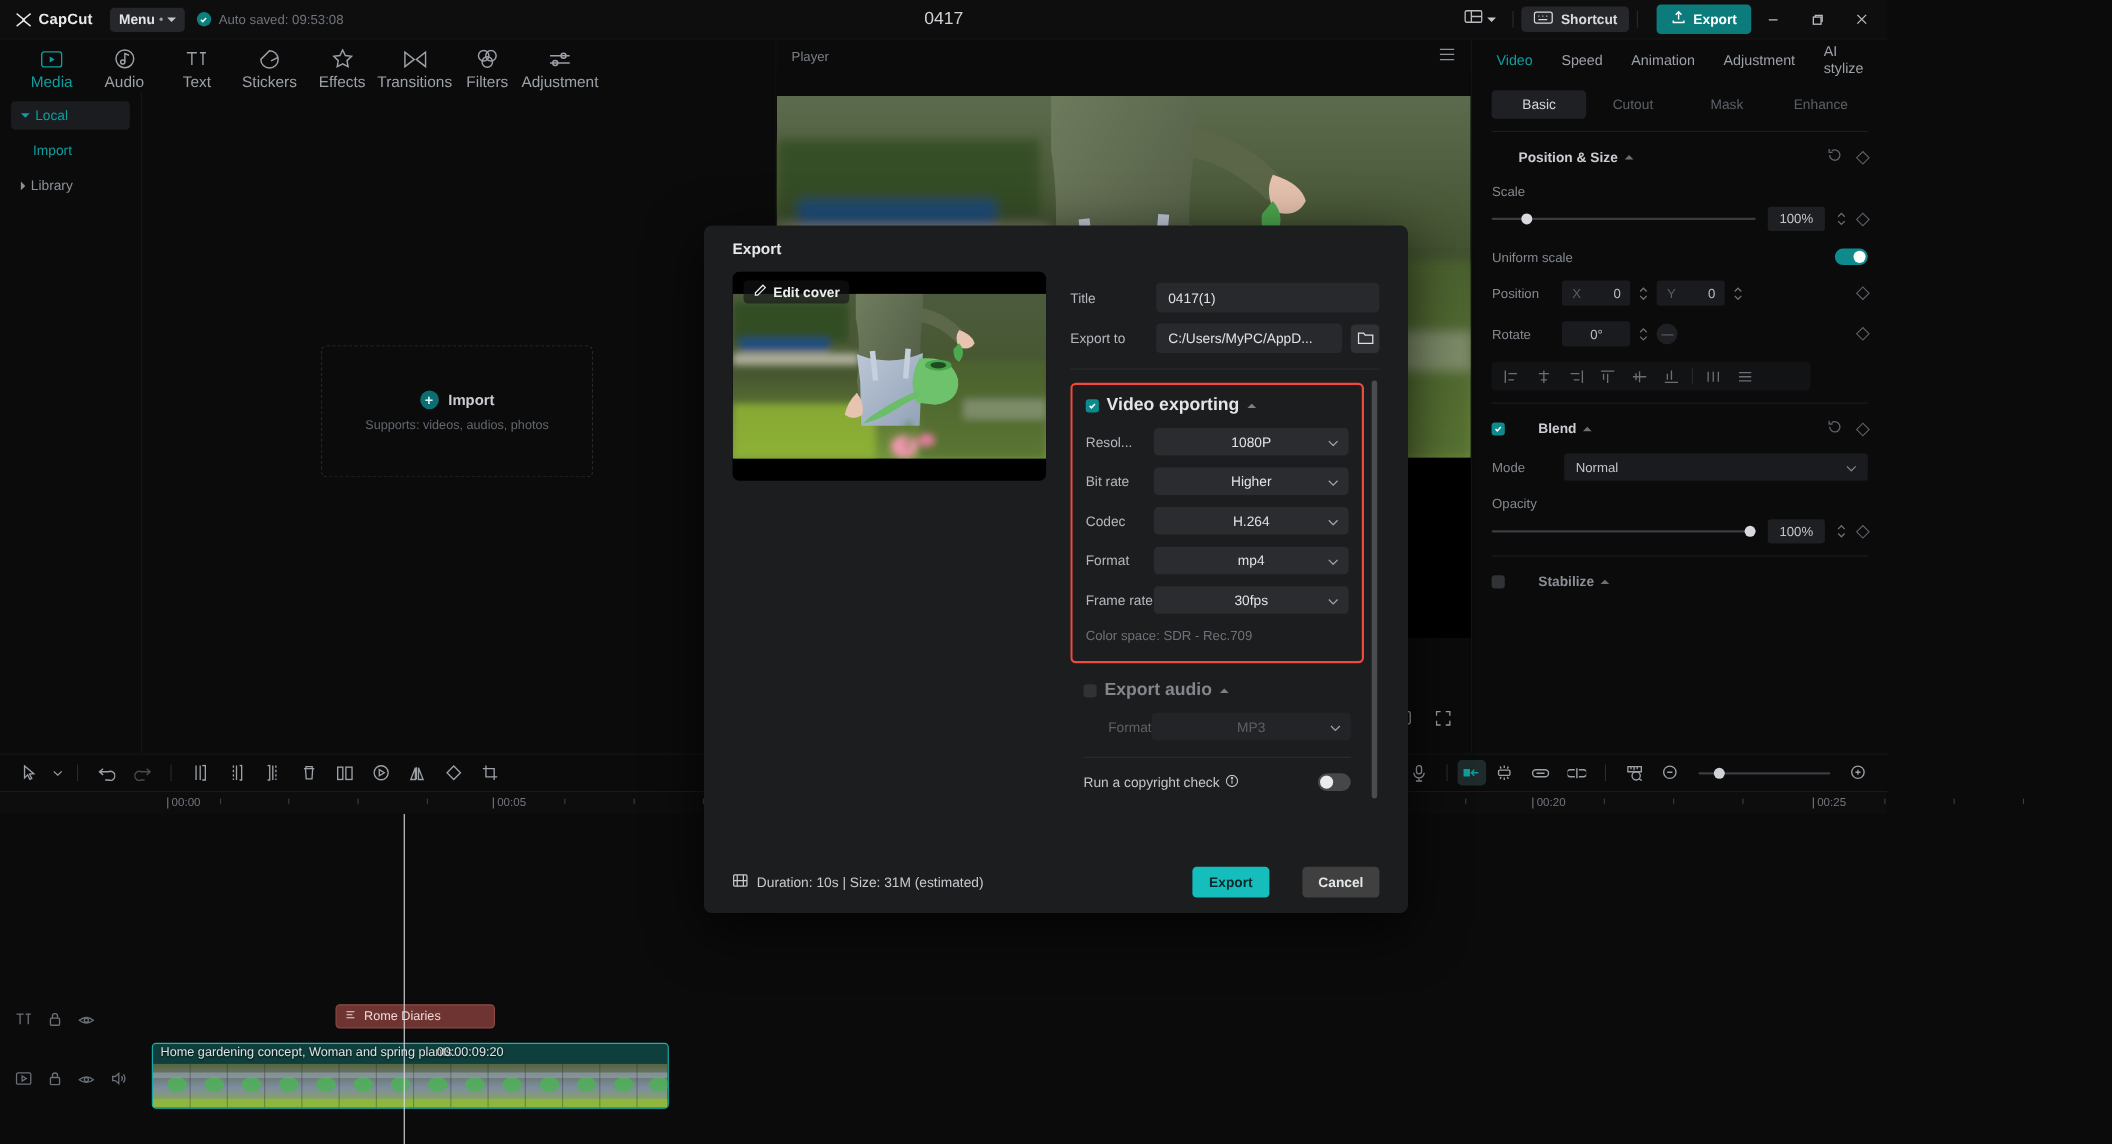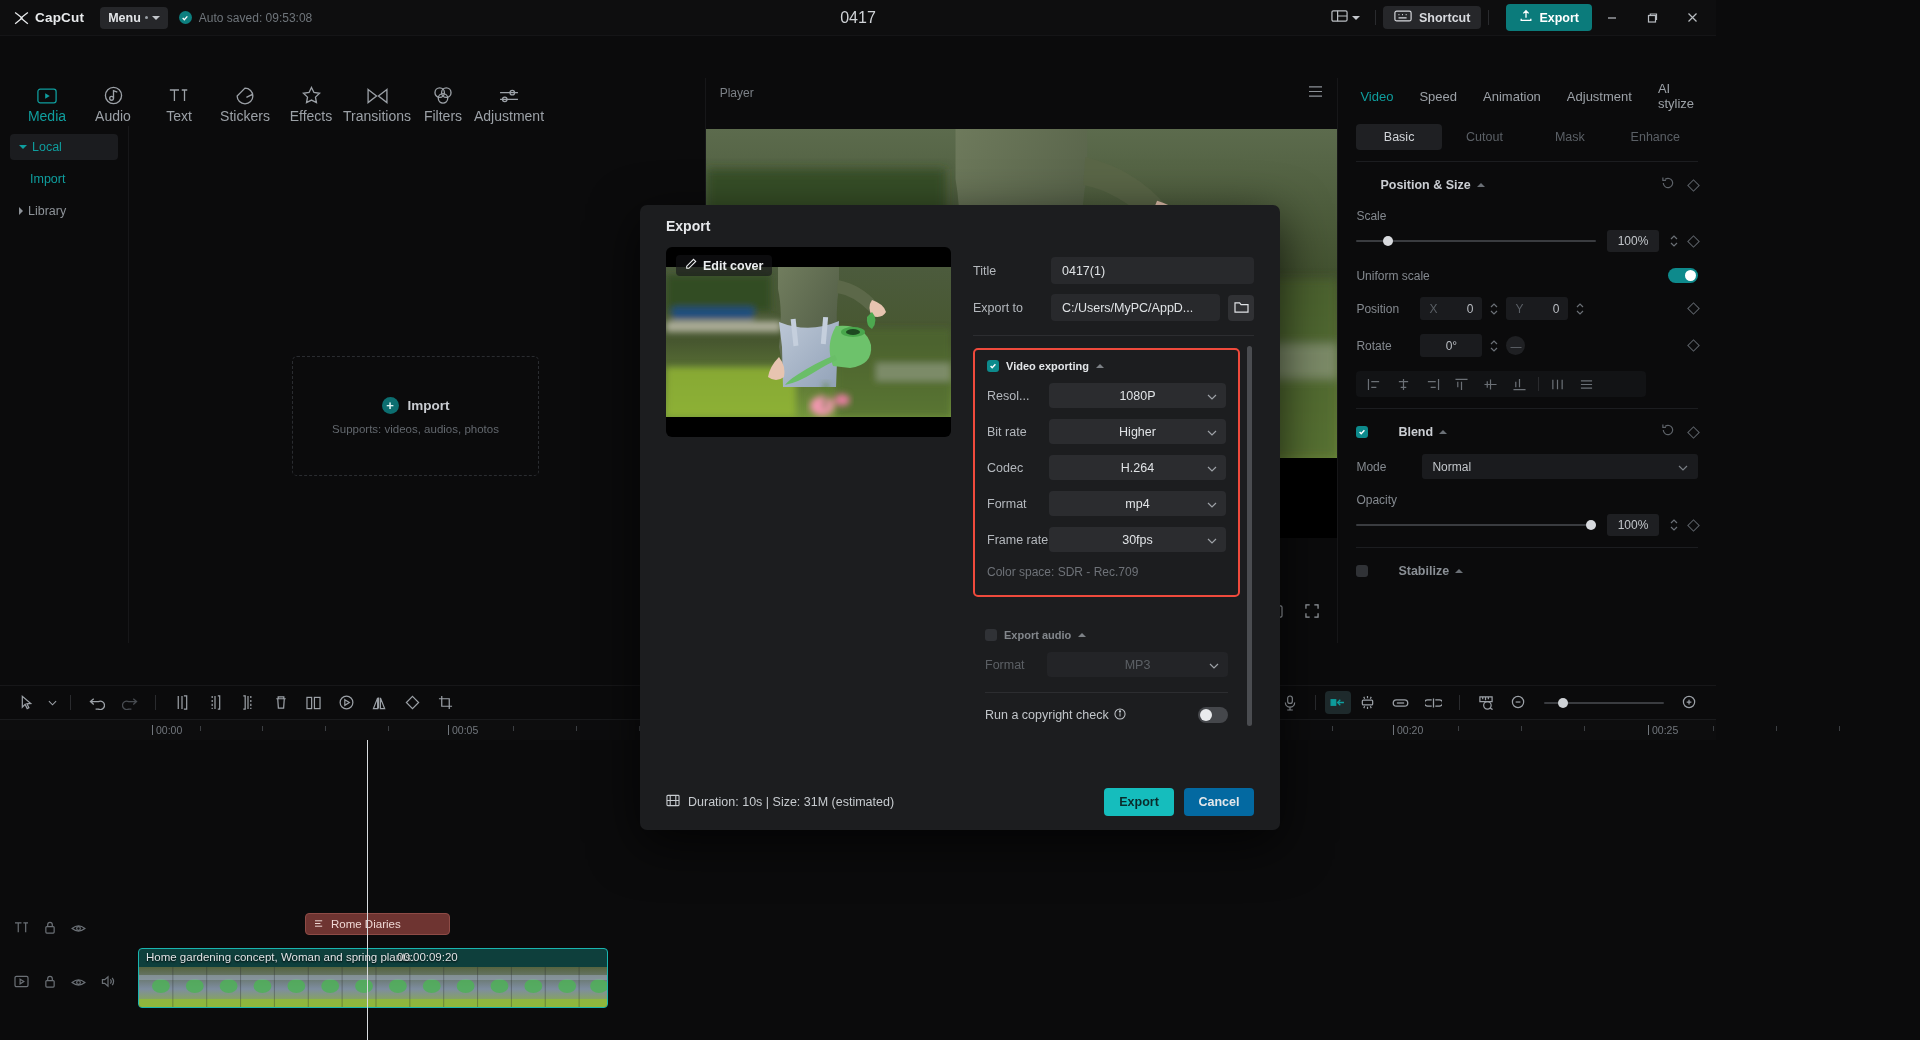--- a/index.html
+++ b/index.html
@@ -5,21 +5,21 @@
   * { box-sizing: border-box; margin: 0; padding: 0; }
   body {
     width: 1920px; height: 1040px;
     background: #0b0b0c;
     font-family: "Liberation Sans", sans-serif;
     color: #cfd2d6;
     overflow: hidden;
     position: relative;
     -webkit-font-smoothing: antialiased;
   }
-  .app { width: 1716px; height: 1040px; display: flex; flex-direction: column; position: relative; gap: 42px; }
+  .app { width: 1716px; height: 1040px; display: flex; flex-direction: column; position: relative; }
 
   
   .titlebar {
     height: 36px; background: #0e0e0f; display: flex; align-items: center;
     flex: 0 0 36px; position: relative; border-bottom: 1px solid #151517;
   }
   .logo { display: flex; align-items: center; gap: 5px; margin-left: 13px; }
   .logo-mark { width: 17px; height: 14px; color: #e8eaec; }
   .logo-text { font-size: 13.5px; font-weight: 700; color: #e8eaec; letter-spacing: .2px; }
   .menu-btn {
@@ -217,50 +217,50 @@
     padding: 0 11px; font-size: 12.5px; color: #dfe2e5; cursor: text;
   }
   .folder-btn { width: 26px; height: 26px; margin-left: 8px; background: #303134; border-radius: 4px; display: flex; align-items: center; justify-content: center; color: #dfe2e5; cursor: pointer; }
   .m-hr { height: 1px; background: #2c2d30; margin: 14px 0 0 0; }
 
   .scrollarea { flex: 1; min-height: 0; position: relative; overflow: hidden; padding-right: 14px; }
   .scrollbar { position: absolute; right: 2px; top: 10px; width: 5px; height: 380px; background: #4a4c50; border-radius: 3px; }
 
   .hl-box { border: 2px solid #ef4a3c; border-radius: 5px; padding: 10px 12px 16px 12px; margin-top: 12px; }
   .grp-head { display: flex; align-items: center; gap: 7px; }
-  .grp-title { font-size: 11px; font-weight: 700; color: #e3e6e9; }
+  .grp-title { font-size: 16px; font-weight: 700; color: #e3e6e9; }
   .grp-title.dim { color: #83878c; }
   .grp-caret { width: 0; height: 0; border-left: 4px solid transparent; border-right: 4px solid transparent; border-bottom: 4.5px solid #7d8186; }
   .mrow { display: flex; align-items: center; margin-top: 11px; }
   .mlabel { width: 62px; font-size: 12.5px; color: #b4b8bd; }
   .mlabel.dim { color: #5c6065; }
   .mselect {
     flex: 1; height: 25px; background: #2b2c2f; border-radius: 4px; display: flex; align-items: center;
     justify-content: center; position: relative; font-size: 12.5px; color: #e0e3e6; cursor: pointer;
   }
   .mselect.dim { background: #232427; color: #5c6065; }
   .mselect .cv { position: absolute; right: 9px; color: #9ea2a7; }
   .colorspace { font-size: 12px; color: #6e7278; margin-top: 13px; }
 
-  .audio-grp { margin-top: 32px; padding: 0 12px; }
+  .audio-grp { margin-top: 16px; padding: 0 12px; text-align: right; }
   .copyright-hr { height: 1px; background: #2c2d30; margin: 15px 12px 0 12px; }
   .cr-row { display: flex; align-items: center; margin-top: 14px; padding: 0 12px; }
   .cr-label { font-size: 12.5px; color: #c2c6ca; display: flex; align-items: center; gap: 5px; }
   .cr-switch { margin-left: auto; width: 30px; height: 16px; border-radius: 9px; background: #45474b; position: relative; cursor: pointer; }
   .cr-switch .d { position: absolute; left: 2px; top: 2px; width: 12px; height: 12px; border-radius: 50%; background: #e9ebed; }
 
   .modal-foot { height: 56px; display: flex; align-items: center; padding: 0 26px; gap: 10px; }
   .dur-text { display: flex; align-items: center; gap: 8px; font-size: 12.5px; color: #c7cbcf; }
   .foot-btns { margin-left: auto; display: flex; gap: 10px; }
   .btn {
     height: 28px; min-width: 70px; border-radius: 4px; display: flex; align-items: center; justify-content: center;
     font-size: 12.5px; font-weight: 700; cursor: pointer;
   }
   .btn-primary { background: #15bdbd; color: #0a2b2b; }
-  .btn-default { background: #0369a1; color: #e4e7ea; }
+  .btn-default { background: #404040; color: #e4e7ea; margin-left: 20px; }
 </style>
 </head>
 <body>
 
 <div class="app">
 
   <div class="titlebar">
     <div class="logo">
       <span class="logo-mark">
         <svg viewBox="0 0 24 20" fill="none" stroke="currentColor" stroke-width="1.8">

